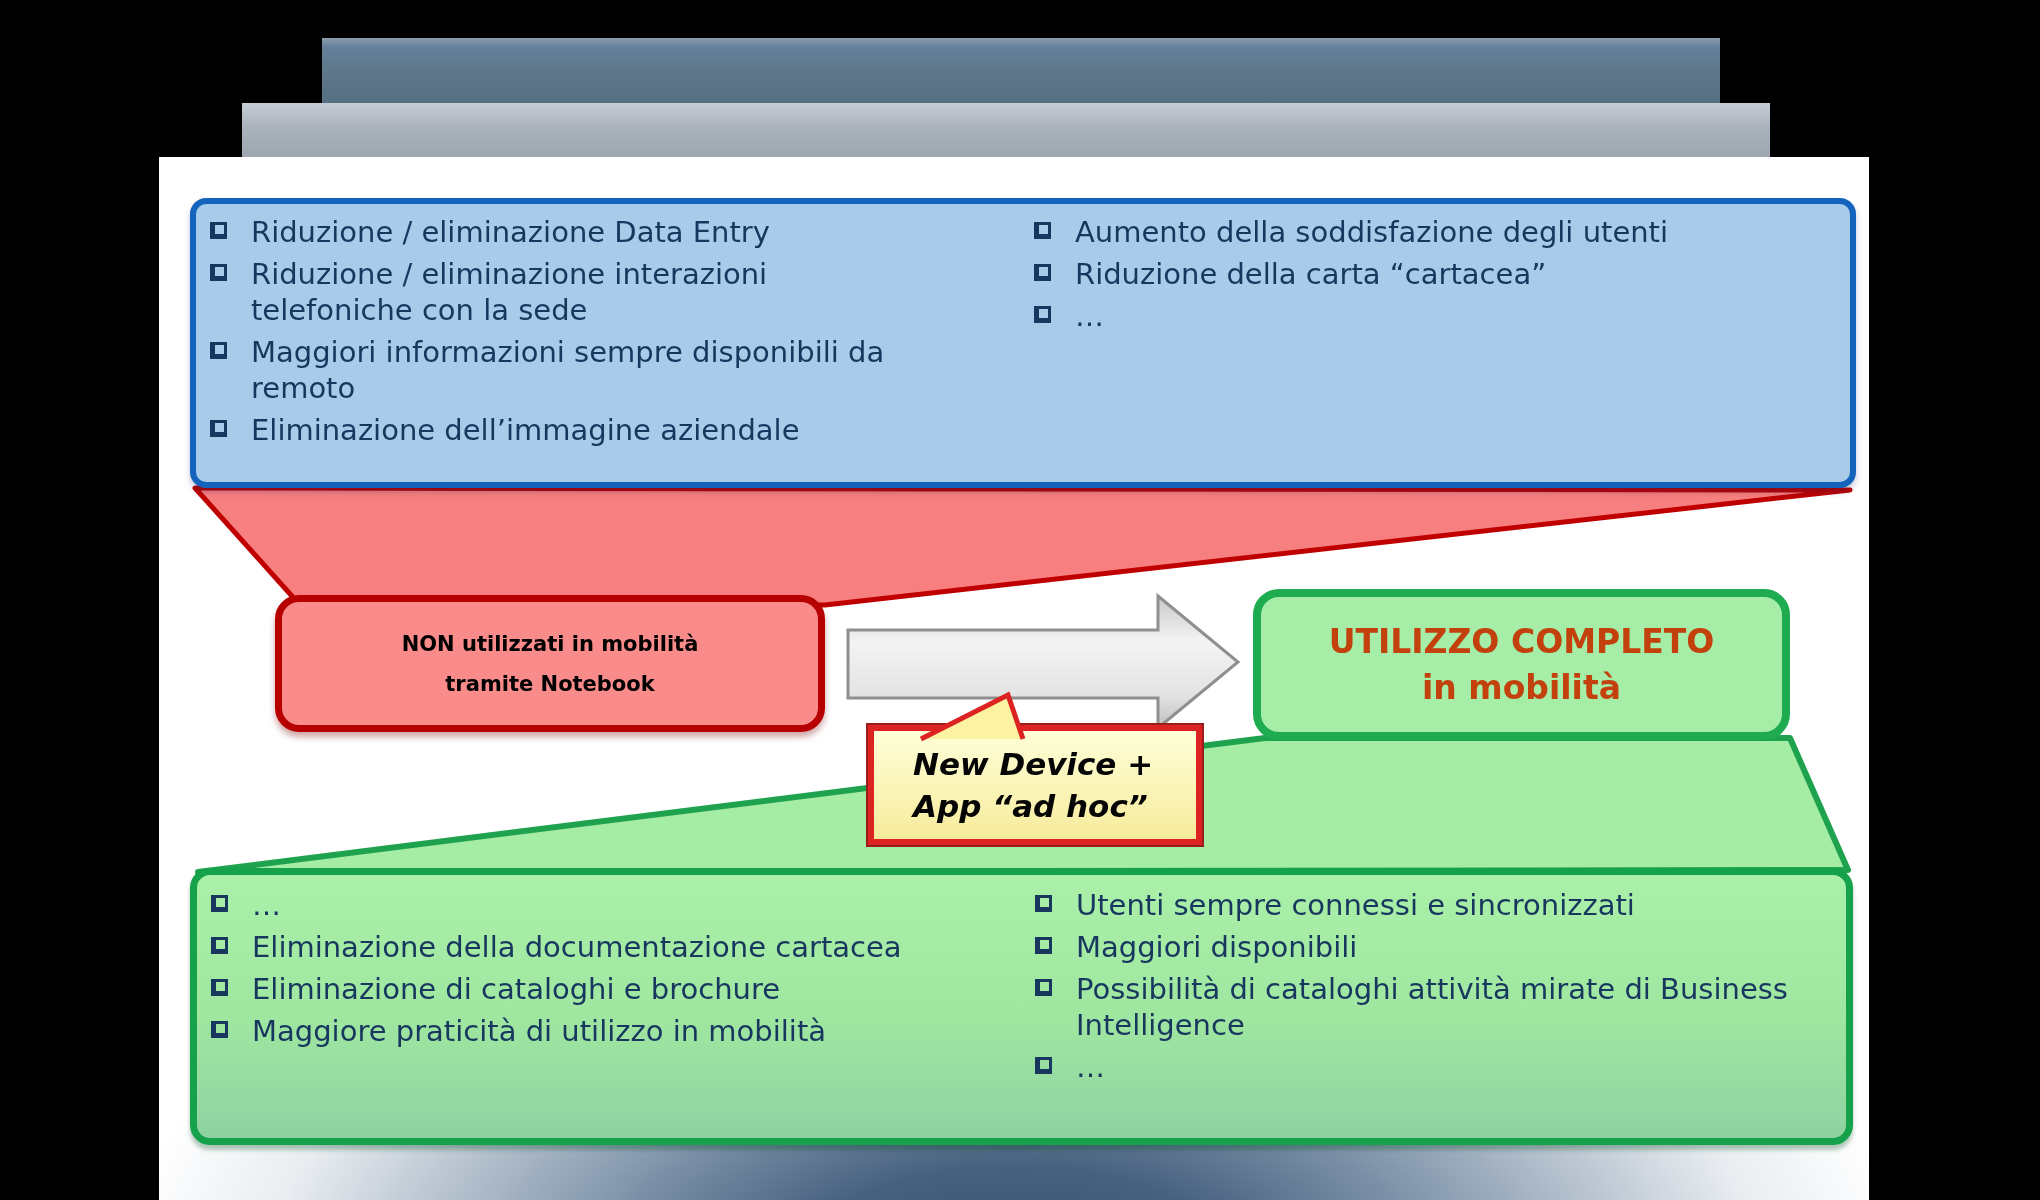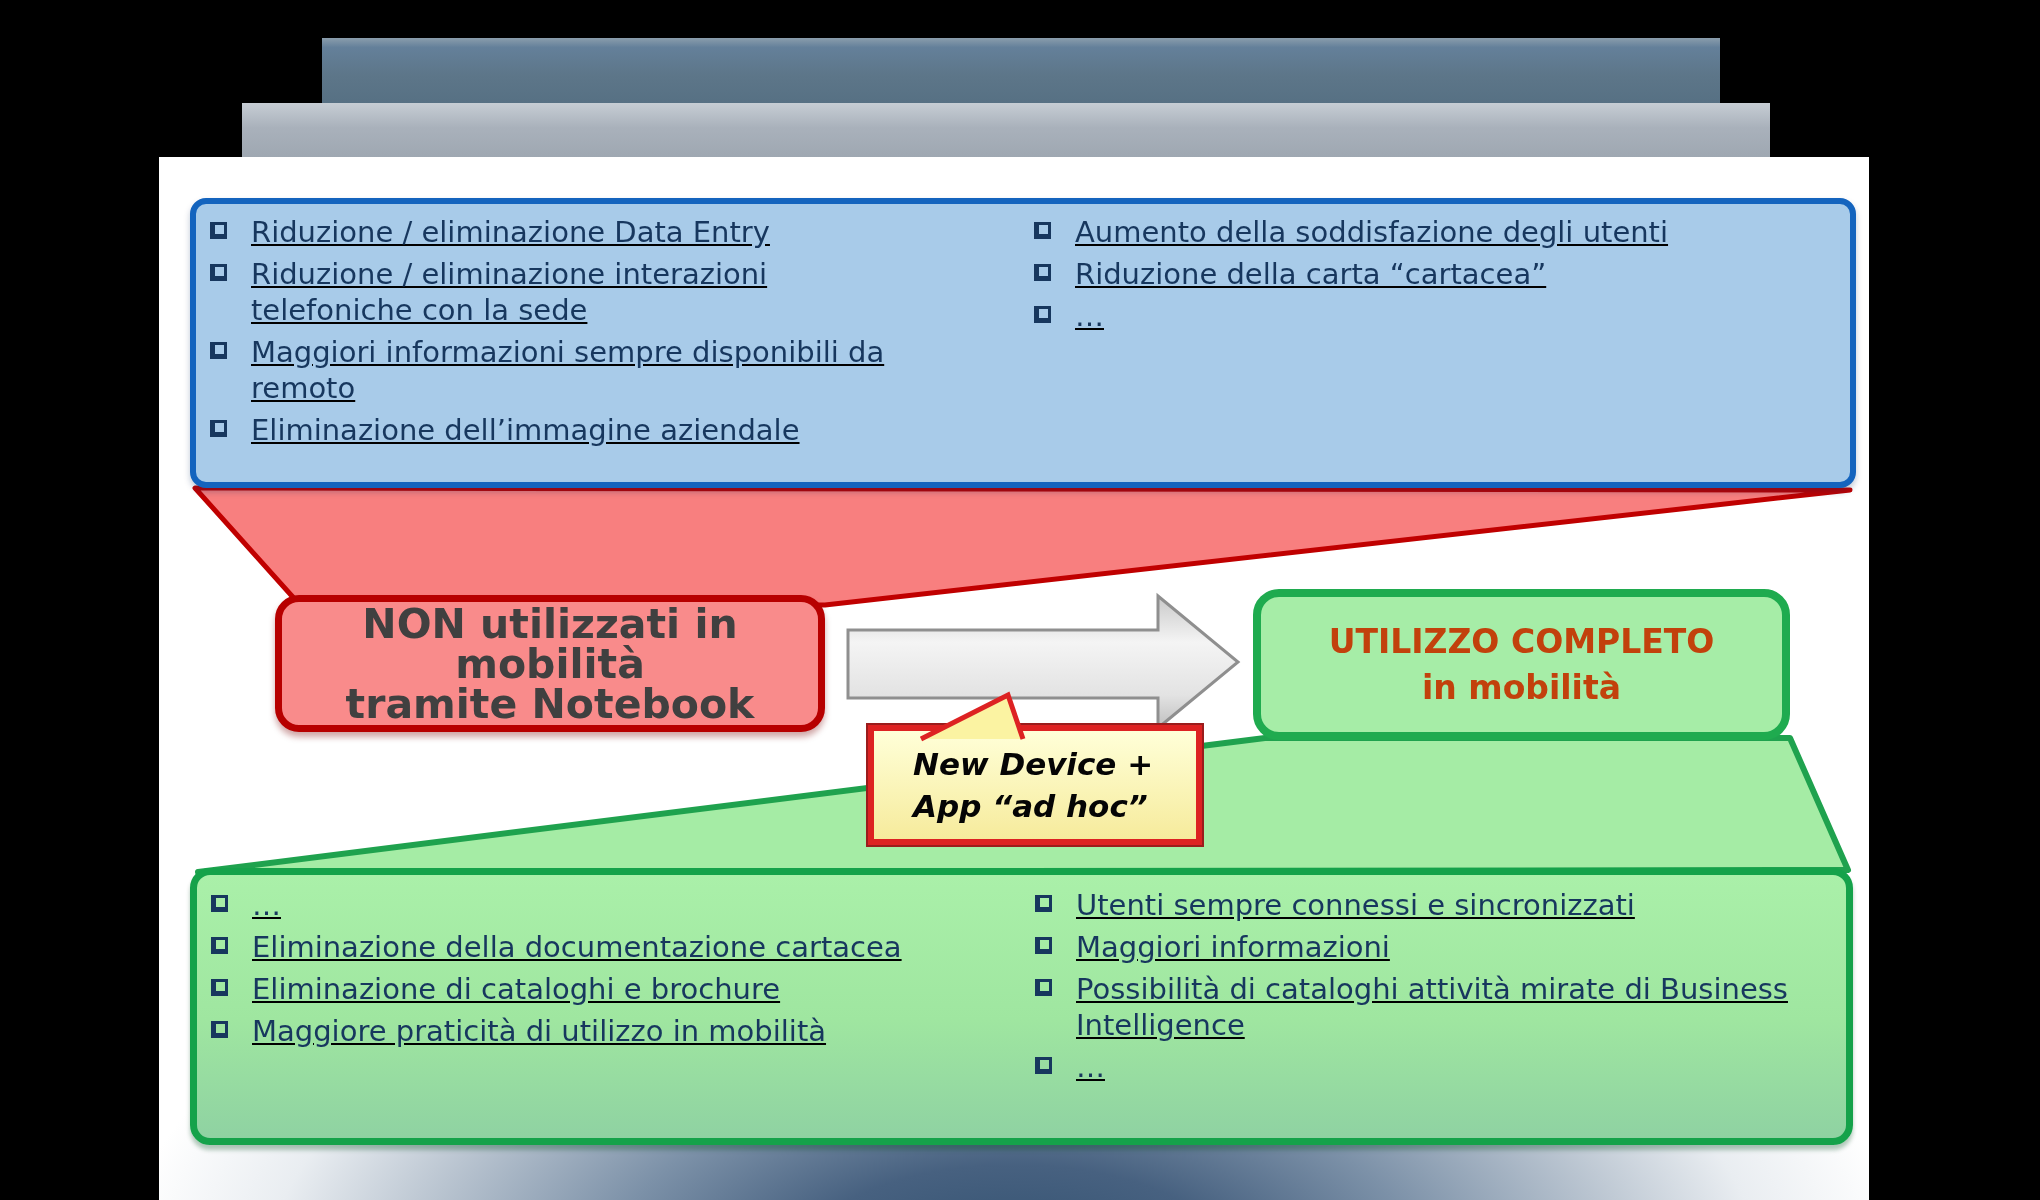--- a/index.html
+++ b/index.html
@@ -40,34 +40,34 @@
   .tail-shape{fill:#FBF3A2;stroke:var(--yellow-border);stroke-width:5;}
 
   .blue-box{position:absolute;left:31px;top:41px;width:1666px;height:290px;z-index:2;
     background:var(--blue-box-fill);border:6px solid var(--blue-box-border);border-radius:16px;
     box-shadow:0 4px 6px rgba(0,40,90,.25);}
   .bottom-box{position:absolute;left:31px;top:711px;width:1663px;height:277px;z-index:2;
     background:linear-gradient(180deg,#AAF0A9 0%,#9FE6A0 55%,#8FD2A2 100%);
     border:7px solid #15A24A;border-radius:20px;
     box-shadow:0 5px 4px rgba(0,80,30,.3);}
 
-  .col{position:absolute;top:10px;display:flex;flex-direction:column;gap:6px;text-decoration:underline;}
+  .col{position:absolute;top:10px;display:flex;flex-direction:column;gap:6px;}
   .col-left{left:14px;width:706px;}
   .col-right{left:838px;width:790px;}
   .bottom-box .col{top:12px;}
   .li{display:flex;gap:24px;align-items:flex-start;}
   .li-text{font-size:29px;line-height:36px;color:var(--navy);}
   .sq{flex:none;width:17px;height:17px;margin-top:8px;
     border:3px solid var(--navy);border-left-width:5px;border-bottom-width:5px;}
 
   .red-box{position:absolute;left:116px;top:438px;width:550px;height:137px;z-index:3;
     background:var(--red-fill);border:7px solid var(--red-border);border-radius:24px;
     box-shadow:0 5px 6px rgba(120,0,0,.35);
     display:flex;flex-direction:column;justify-content:center;align-items:center;}
-  .red-box .t{font-size:41px;line-height:40px;font-weight:bold;color:#404040;text-align:center;}
+  .red-box .t{font-size:21px;line-height:40px;font-weight:bold;color:#000000;}
 
   .green-box{position:absolute;left:1094px;top:432px;width:537px;height:151px;z-index:3;
     background:var(--green-fill);border:8px solid var(--green-border);border-radius:26px;
     display:flex;flex-direction:column;justify-content:center;align-items:center;}
   .green-box .t{font-size:33px;line-height:46px;font-weight:bold;color:#c2410c;text-align:center;}
 
   .callout{position:absolute;left:709px;top:568px;width:334px;height:120px;z-index:5;
     background:linear-gradient(180deg,#FFFFD8 0%,#F6EB9C 100%);
     border:6px solid var(--yellow-border);
     box-shadow:0 0 0 2px #9B1C1C;
@@ -156,21 +156,21 @@
         </div>
       <div class="col col-right">
 
           <div class="li">
             <span class="sq"></span>
             <span class="li-text">Utenti sempre connessi e sincronizzati</span>
           </div>
 
           <div class="li">
             <span class="sq"></span>
-            <span class="li-text">Maggiori informazioni</span>
+            <span class="li-text">Maggiori disponibili</span>
           </div>
 
           <div class="li">
             <span class="sq"></span>
             <span class="li-text">Possibilità di cataloghi attività mirate di Business Intelligence</span>
           </div>
 
           <div class="li">
             <span class="sq"></span>
             <span class="li-text">…</span>

